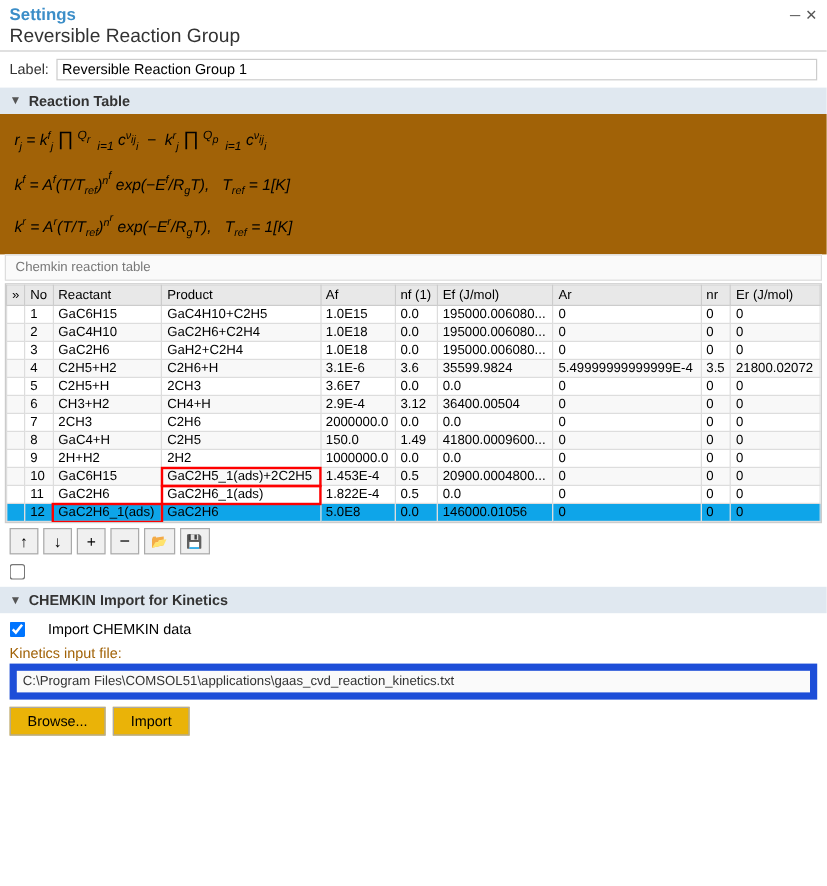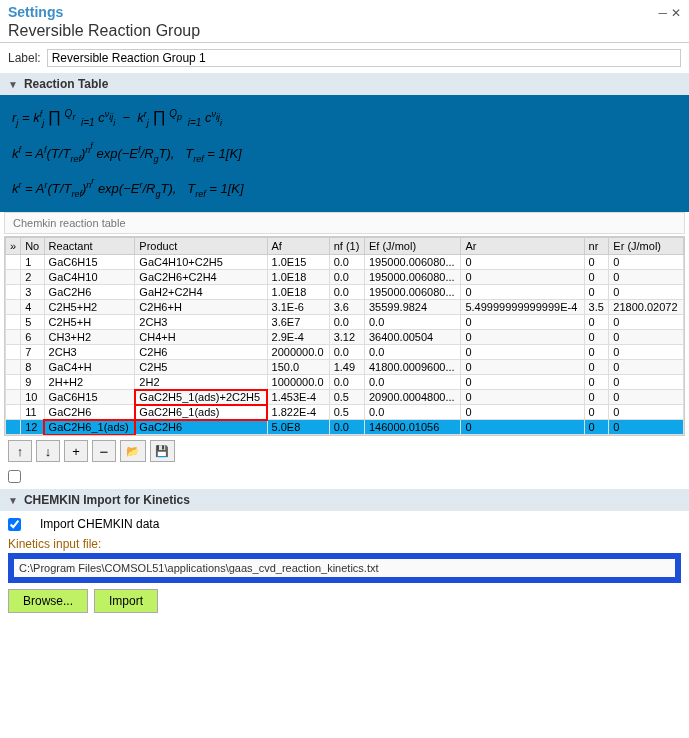--- a/index.html
+++ b/index.html
@@ -65,21 +65,21 @@
       font-weight: bold;
       color: #333;
       cursor: pointer;
     }
     .section-arrow {
       font-size: 10px;
       color: #555;
     }
     .formula-area {
       padding: 8px 12px 4px 12px;
-      background: #0369a1;
+      background: #a16207;
     }
     .formula-line {
       font-size: 13px;
       margin-bottom: 6px;
       font-style: italic;
       line-height: 1.8;
     }
     .chemkin-label {
       padding: 4px 8px;
       color: #777;
@@ -172,21 +172,21 @@
       background: #fafafa;
       color: #333;
       margin-bottom: 6px;
     }
     .btn-row {
       display: flex;
       gap: 6px;
     }
     .btn-std {
       border: 1px solid #aaa;
-      background: #bef264;
+      background: #eab308;
       padding: 3px 14px;
       font-size: 12px;
       cursor: pointer;
       height: 24px;
     }
     sup { font-size: 9px; }
     sub { font-size: 9px; }
   </style>
 </head>
 <body>

